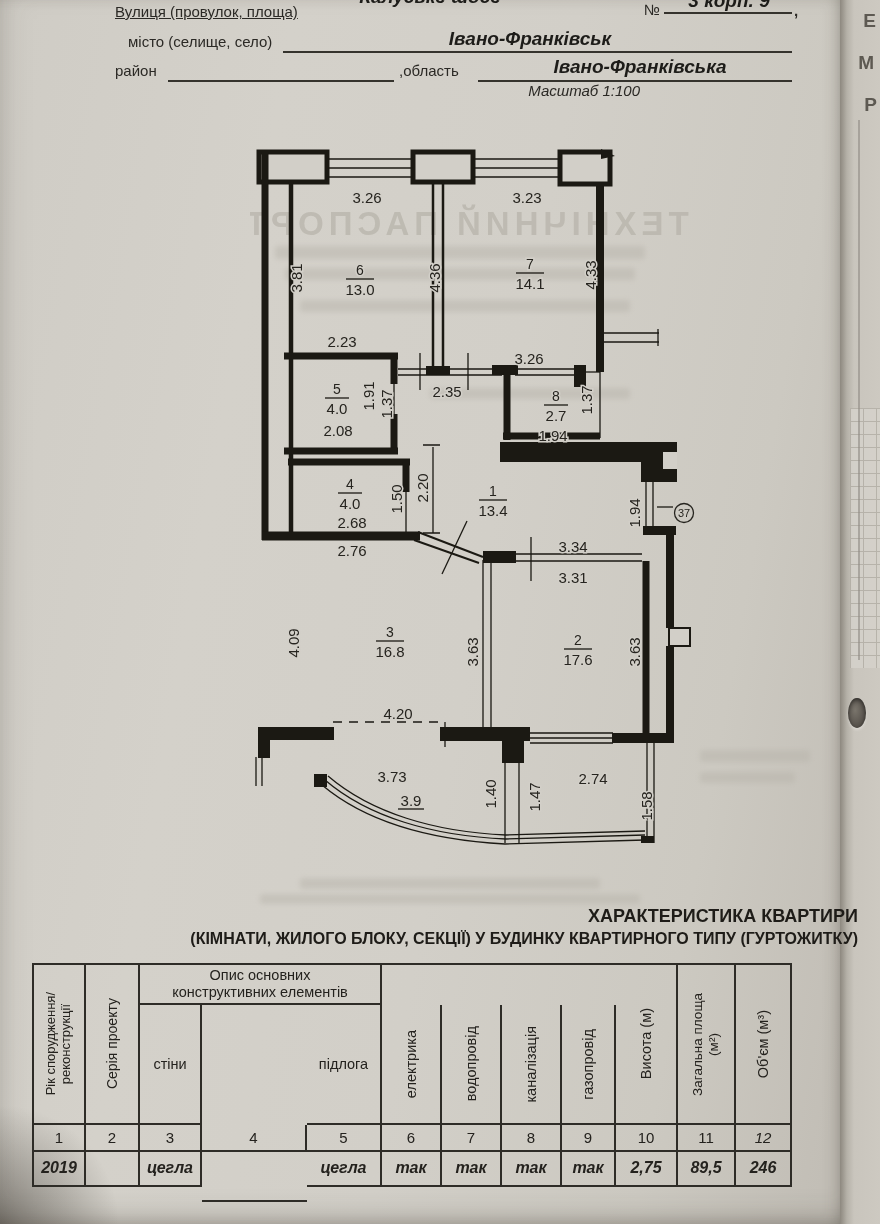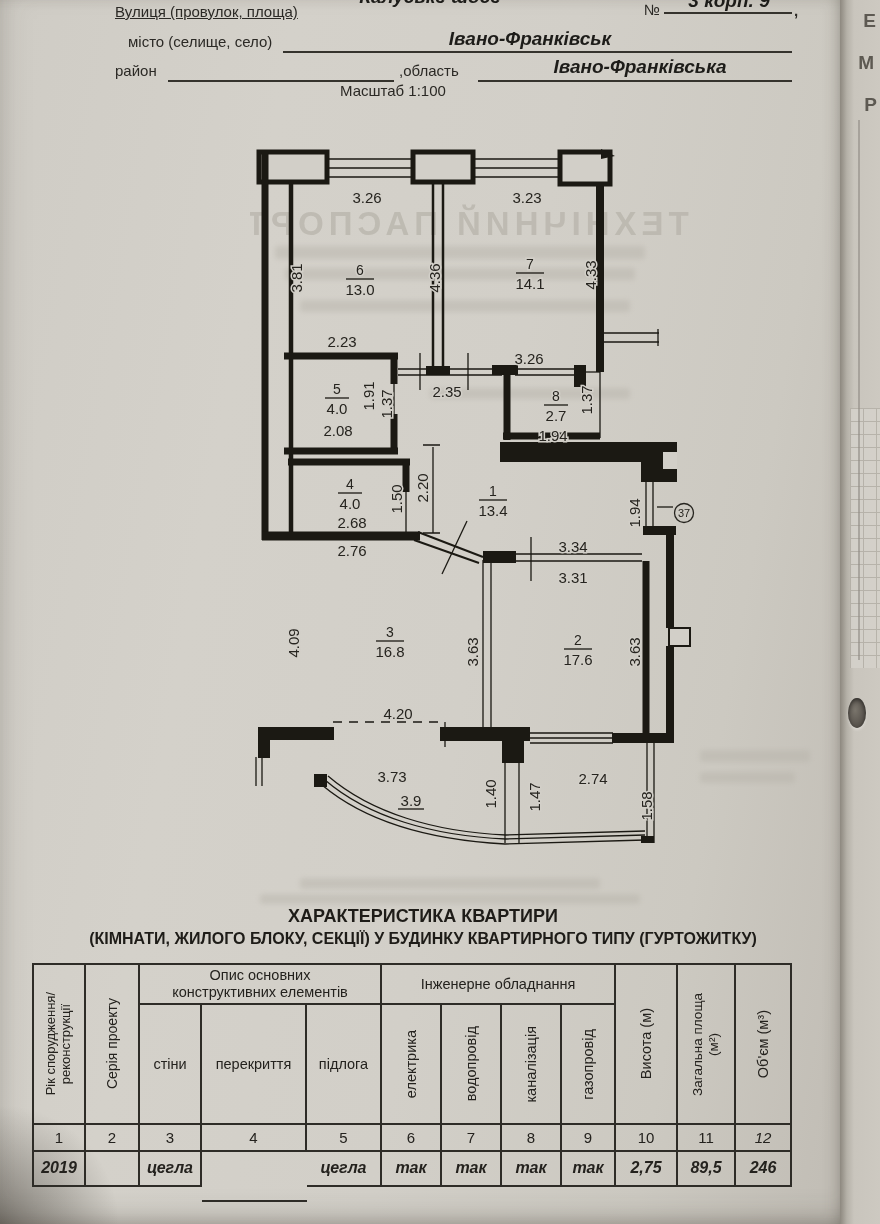--- a/index.html
+++ b/index.html
@@ -31,41 +31,41 @@
     position:absolute;right:14px;top:698px;width:18px;height:30px;border-radius:50%;
     background:radial-gradient(ellipse at 40% 40%,#7a756c,#55504a 70%);
     box-shadow:0 2px 3px rgba(255,255,255,.35), inset 0 2px 4px rgba(0,0,0,.5);
   }
   .corner-shadow{position:absolute;left:0;bottom:0;width:120px;height:120px;
     background:radial-gradient(circle at 0% 100%,rgba(50,45,38,.5),transparent 70%);}
   
   .hdr{position:absolute;color:#2b2925;font-size:15px;}
   .uline{position:absolute;border-bottom:2px solid #35332d;height:0;}
   .hval{position:absolute;font-weight:bold;font-style:italic;font-size:19px;color:#1d1c19;text-align:center;}
-  .scale{position:absolute;left:340px;top:82px;width:300px;text-align:left;font-size:15px;color:#2b2925;}
+  .scale{position:absolute;left:340px;top:82px;width:300px;text-align:right;font-size:15px;color:#2b2925;font-style:italic;}
   
   .bleed{position:absolute;background:#b6b2a9;opacity:.45;filter:blur(2.5px);border-radius:3px;}
   
   svg.plan{position:absolute;left:250px;top:145px;}
   svg.plan .w{stroke:#1b1913;fill:none;}
   svg.plan .blk{fill:#1b1913;stroke:none;}
   svg.plan .paperfill{fill:#d2cfc8;}
   svg.plan .thin{stroke:#1b1913;stroke-width:1.3;fill:none;}
   svg.plan text{
     font-family:"Liberation Sans",sans-serif;font-size:15px;fill:#26241f;
     paint-order:stroke;stroke:#d2cfc8;stroke-width:3px;text-anchor:middle;
   }
   svg.plan text.rm{font-size:14px;}
   svg.plan text.wm{
     font-size:33px;font-weight:bold;letter-spacing:5px;fill:#b4b0a7;stroke:none;
     opacity:.65;filter:blur(.6px);
   }
   svg.plan text.badge{font-size:11px;stroke-width:0;}
   
-  .ttl{position:absolute;left:0;width:846px;text-align:center;font-weight:bold;color:#1e1c18;}
+  .ttl{position:absolute;left:12px;width:846px;text-align:right;font-weight:bold;color:#1e1c18;}
   .tbl{
     position:absolute;left:32px;top:963px;display:grid;
     grid-template-columns:52px 54px 62px 105px 75px 60px 60px 60px 54px 62px 58px 56px;
     grid-template-rows:40px 120px 27px 35px;
     border-top:2px solid #2e2c27;border-left:2px solid #2e2c27;
     color:#24221e;font-size:14.5px;
   }
   .tbl .c{
     border-right:2px solid #2e2c27;border-bottom:2px solid #2e2c27;
     display:flex;align-items:center;justify-content:center;text-align:center;
@@ -293,28 +293,26 @@
 
 <div class="ttl" style="top:906px;font-size:18px;">ХАРАКТЕРИСТИКА КВАРТИРИ</div>
 <div class="ttl" style="top:930px;font-size:16px;">(КІМНАТИ, ЖИЛОГО БЛОКУ, СЕКЦІЇ) У БУДИНКУ КВАРТИРНОГО ТИПУ (ГУРТОЖИТКУ)</div>
 
 <div class="tbl">
   <div class="c" style="grid-column:1;grid-row:1/3;"><span class="vt" style="font-size:13px;">Рік спорудження/
 реконструкції</span></div>
   <div class="c" style="grid-column:2;grid-row:1/3;"><span class="vt" style="font-size:14px;">Серія проекту</span></div>
   <div class="c" style="grid-column:3/6;grid-row:1;">Опис основних
 конструктивних елементів</div>
-  <div class="c" style="grid-column:6/10;grid-row:1;">Інженерне обладнання</div>
   <div class="c" style="grid-column:10;grid-row:1/3;"><span class="vt">Висота (м)</span></div>
   <div class="c" style="grid-column:11;grid-row:1/3;"><span class="vt" style="font-size:13.5px;">Загальна площа
 (м²)</span></div>
   <div class="c" style="grid-column:12;grid-row:1/3;"><span class="vt">Об'єм (м³)</span></div>
 
   <div class="c" style="grid-column:3;grid-row:2;">стіни</div>
-  <div class="c" style="grid-column:4;grid-row:2;">перекриття</div>
   <div class="c" style="grid-column:5;grid-row:2;">підлога</div>
   <div class="c" style="grid-column:6;grid-row:2;"><span class="vt">електрика</span></div>
   <div class="c" style="grid-column:7;grid-row:2;"><span class="vt">водопровід</span></div>
   <div class="c" style="grid-column:8;grid-row:2;"><span class="vt">каналізація</span></div>
   <div class="c" style="grid-column:9;grid-row:2;"><span class="vt">газопровід</span></div>
 
   <div class="c num" style="grid-column:1;grid-row:3;">1</div>
   <div class="c num" style="grid-column:2;grid-row:3;">2</div>
   <div class="c num" style="grid-column:3;grid-row:3;">3</div>
   <div class="c num" style="grid-column:4;grid-row:3;">4</div>

